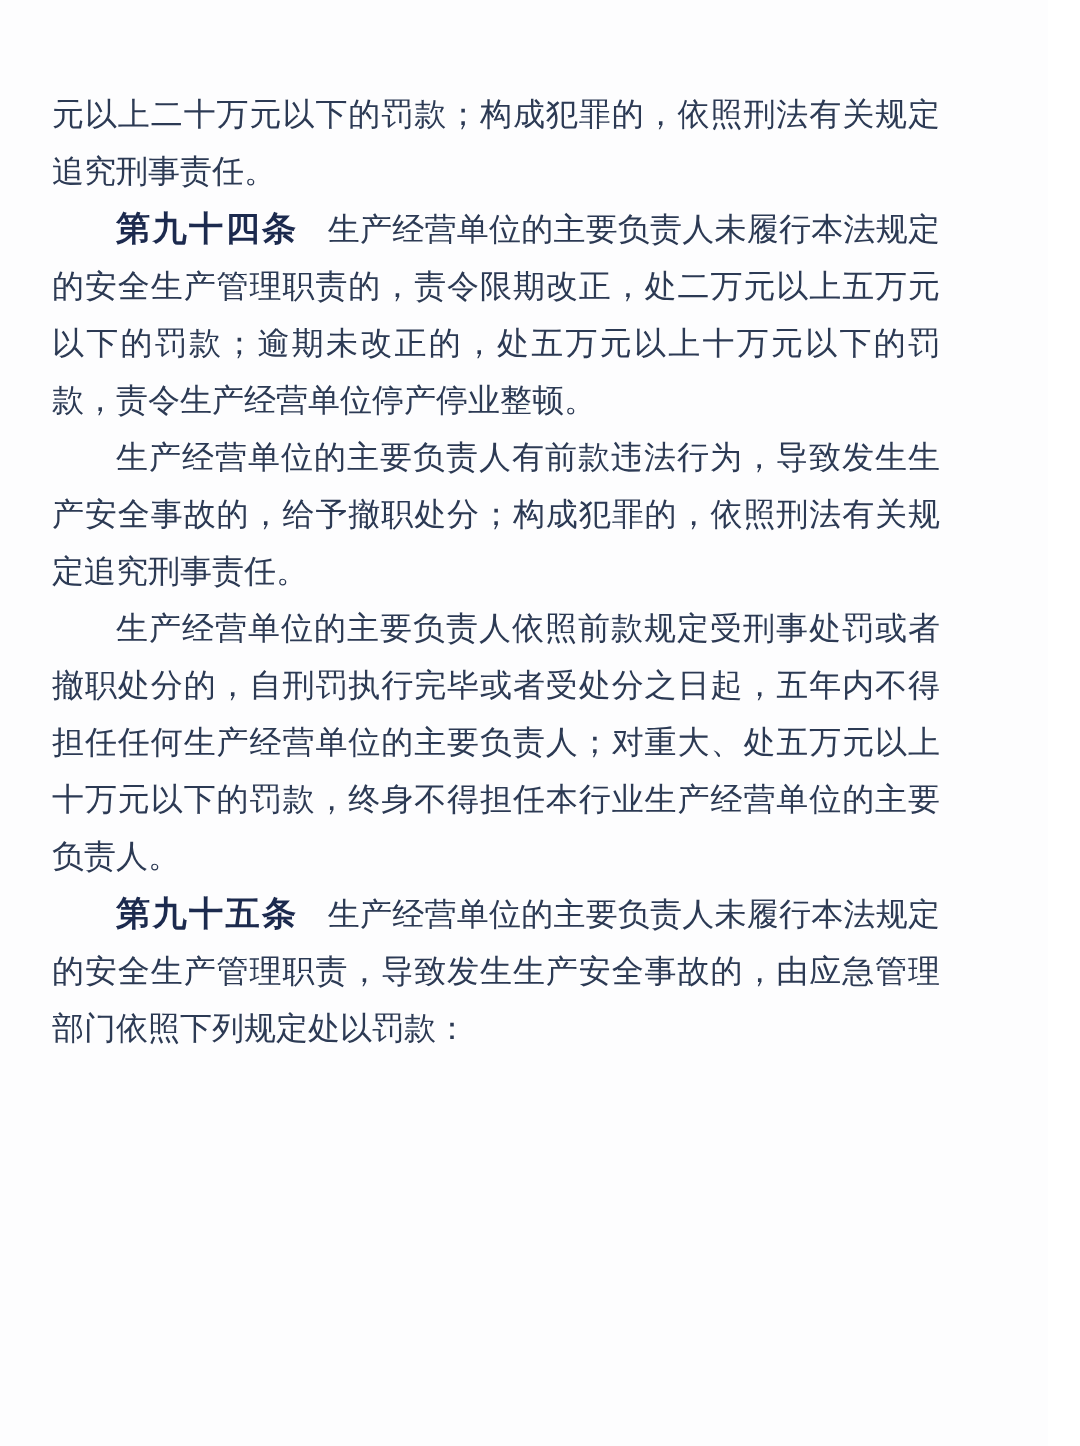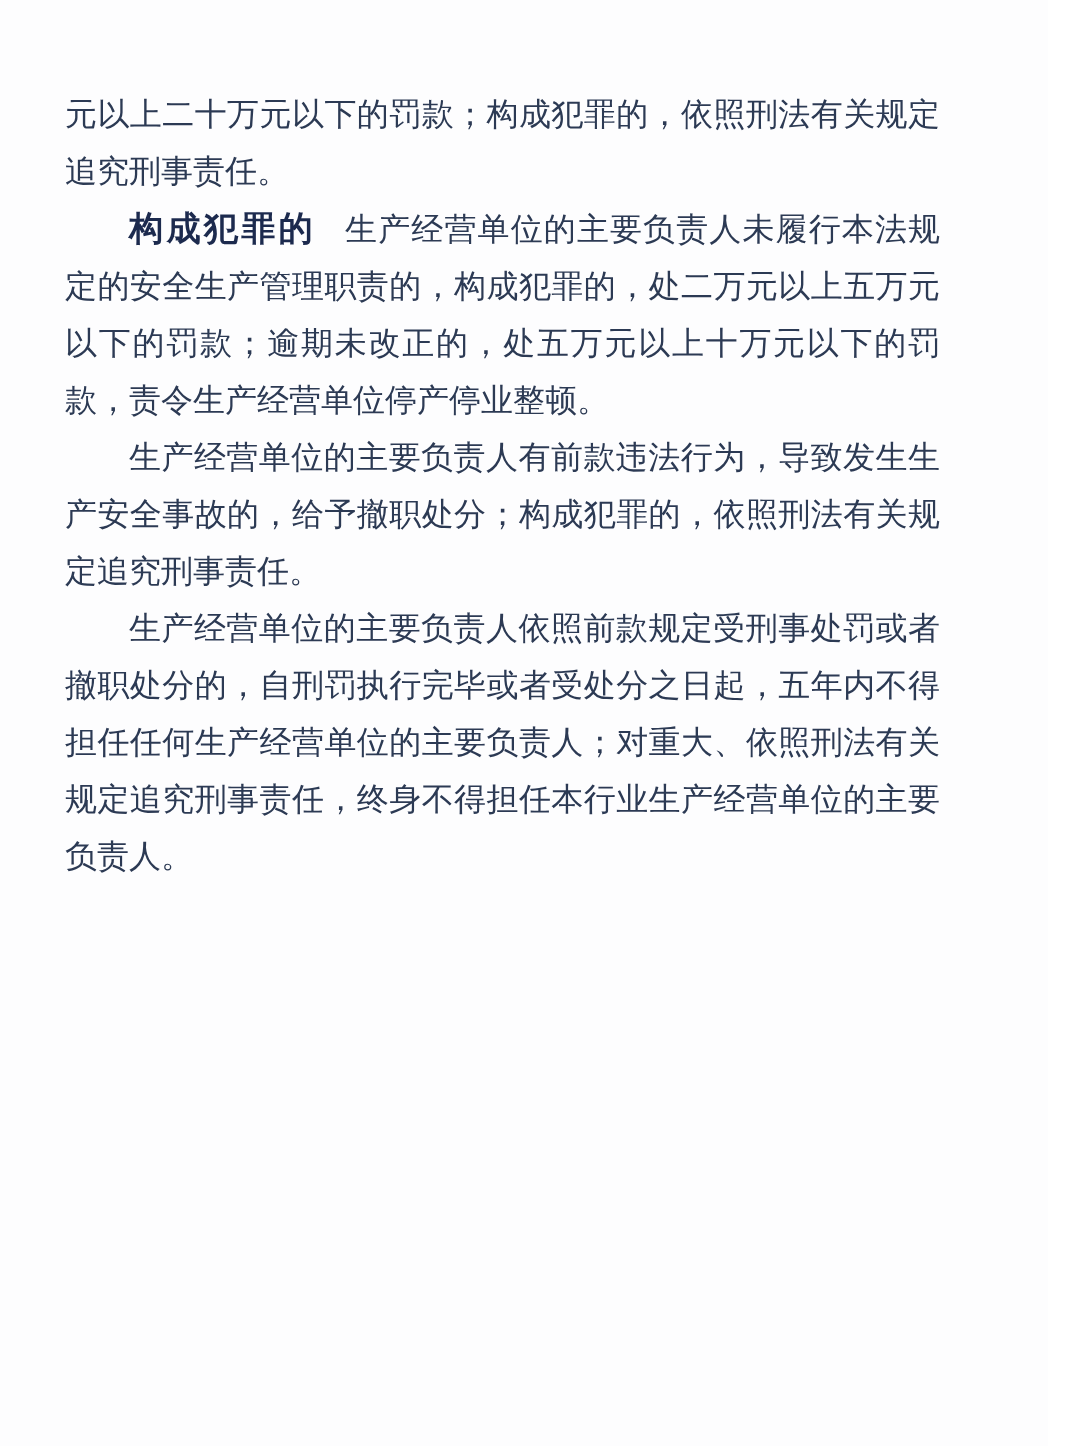--- a/index.html
+++ b/index.html
@@ -10,21 +10,21 @@
   body {
     width: 1080px;
     height: 1446px;
     overflow: hidden;
   }
   .page {
     box-sizing: border-box;
     width: 1048px;
     height: 1446px;
     background: var(--page-bg, #fdfdfe);
-    padding: 86px 108px 0 65px;
+    padding: 86px 108px 0 52px;
   }
   .doc {
     font-family: "Liberation Serif", "DejaVu Serif", serif;
     font-size: 32px;
     line-height: 57px;
     color: var(--text-color, #2c3a54);
     text-align: justify;
     line-break: strict;
   }
   .para {
@@ -43,17 +43,18 @@
     color: var(--heading-color, #1c2a4e);
     margin-right: 0.85em;
   }
 </style>
 </head>
 <body>
 
 <main class="page">
   <article class="doc">
       <p class="para"><span>元以上二十万元以下的罚款；构成犯罪的，依照刑法有关规定追究刑事责任。</span></p>
-      <p class="para indent"><b class="lead">构成犯罪的</b><span>生产经营单位的主要负责人未履行本法规定的安全生产管理职责的，构成犯罪的，处二万元以上五万元以下的罚款；逾期未改正的，处五万元以上十万元以下的罚款，责令生产经营单位停产停业整顿。</span></p>
+      <p class="para indent"><b class="lead">第九十四条</b><span>生产经营单位的主要负责人未履行本法规定的安全生产管理职责的，责令限期改正，处二万元以上五万元以下的罚款；逾期未改正的，处五万元以上十万元以下的罚款，责令生产经营单位停产停业整顿。</span></p>
       <p class="para indent"><span>生产经营单位的主要负责人有前款违法行为，导致发生生产安全事故的，给予撤职处分；构成犯罪的，依照刑法有关规定追究刑事责任。</span></p>
-      <p class="para indent"><span>生产经营单位的主要负责人依照前款规定受刑事处罚或者撤职处分的，自刑罚执行完毕或者受处分之日起，五年内不得担任任何生产经营单位的主要负责人；对重大、依照刑法有关规定追究刑事责任，终身不得担任本行业生产经营单位的主要负责人。</span></p>
+      <p class="para indent"><span>生产经营单位的主要负责人依照前款规定受刑事处罚或者撤职处分的，自刑罚执行完毕或者受处分之日起，五年内不得担任任何生产经营单位的主要负责人；对重大、处五万元以上十万元以下的罚款，终身不得担任本行业生产经营单位的主要负责人。</span></p>
+      <p class="para indent"><b class="lead">第九十五条</b><span>生产经营单位的主要负责人未履行本法规定的安全生产管理职责，导致发生生产安全事故的，由应急管理部门依照下列规定处以罚款：</span></p>
     </article>
 </main>
 
 </body></html>

